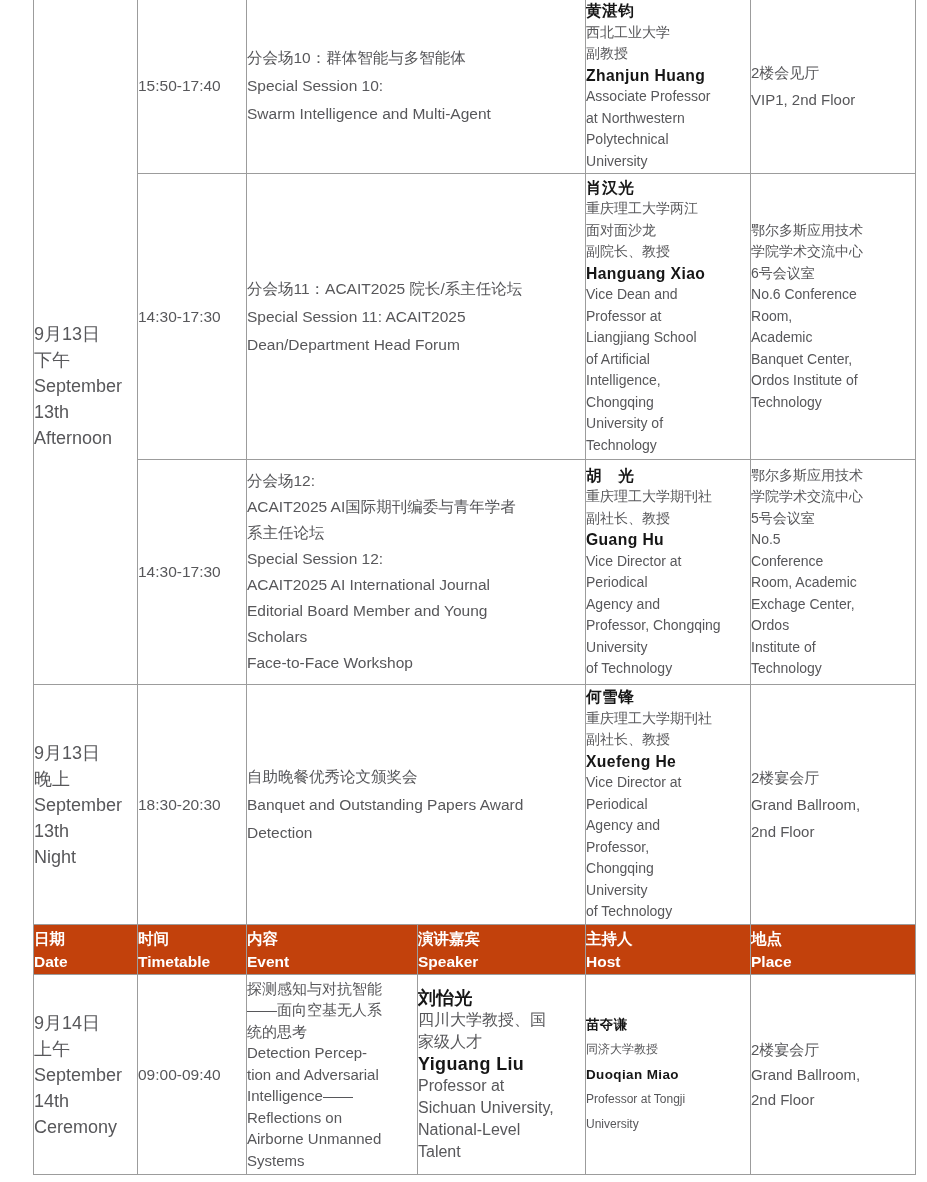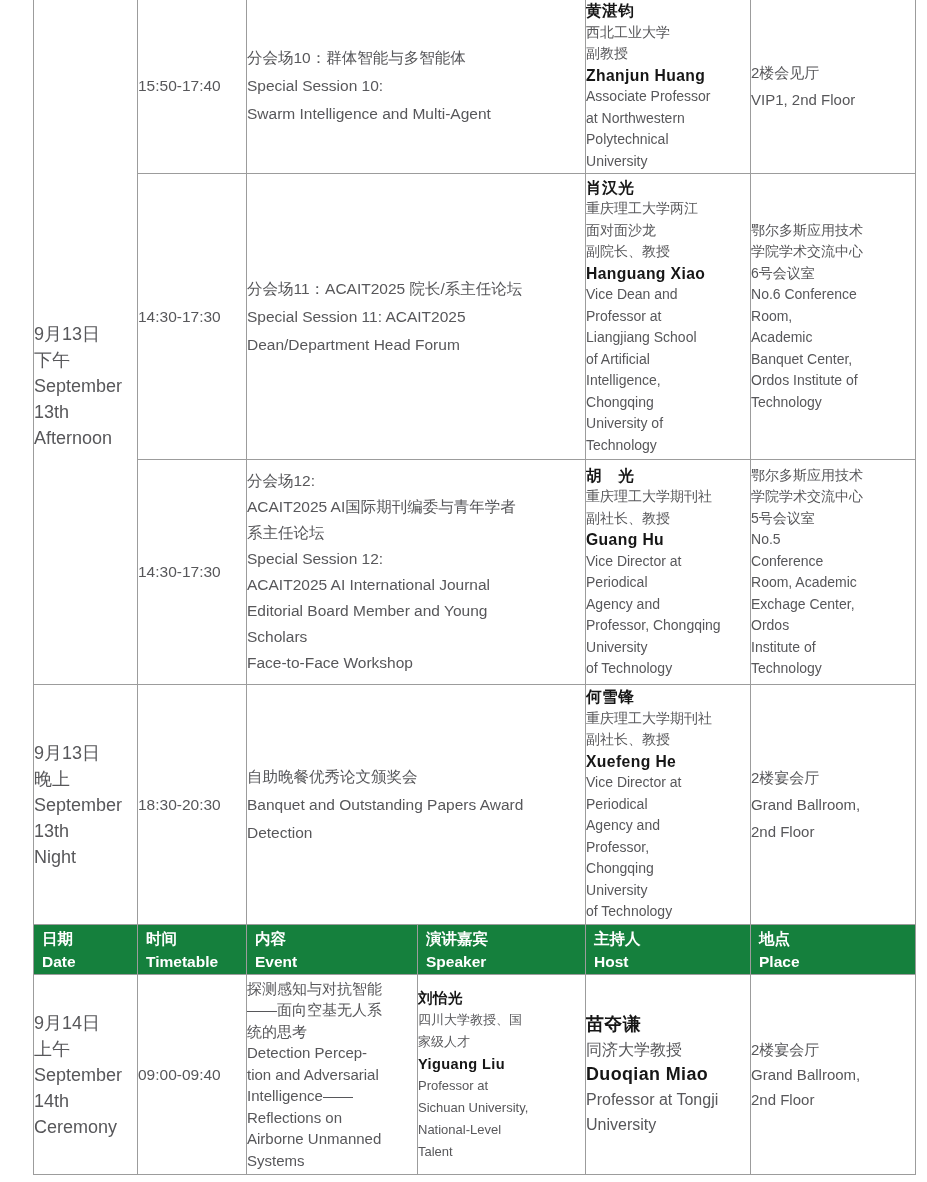--- a/index.html
+++ b/index.html
@@ -28,27 +28,27 @@
   .ln.b { color:#161616; font-weight:bold; font-size:1.12em; letter-spacing:0.4px; }
   .ln.h { color:#ffffff; font-weight:bold; }
 
   .c-date   { font-size:18px; line-height:26px; color:#57575a; }
   .c-date.push-down { padding-top:88px; }
   .c-time   { font-size:15.5px; line-height:26px; }
   .c-event  { font-size:15.5px; line-height:28px; }
   .c-event.tight { line-height:26px; }
   .c-event-sm { font-size:15px; line-height:21.5px; }
   .c-person { font-size:14px; line-height:21.5px; }
-  .c-speaker { font-size:13px; line-height:22px; }
-  .c-host-lg { font-size:16px; line-height:25px; }
+  .c-speaker { font-size:16px; line-height:22px; }
+  .c-host-lg { font-size:12px; line-height:25px; }
   .c-place-lg { font-size:15px; line-height:27px; }
   .c-place-md { font-size:15px; line-height:25px; }
   .c-place-sm { font-size:14px; line-height:21.5px; }
 
-  tr.r-header td { background:#15803d; font-size:15.5px; line-height:23px;padding-left:8px; }
+  tr.r-header td { background:#c2410c; font-size:15.5px; line-height:23px; }
 </style>
 </head>
 <body>
 
 <div class="sheet">
   <div class="table-wrap">
     <table class="schedule">
       <colgroup>
         <col style="width:104px">
           <col style="width:109px">

